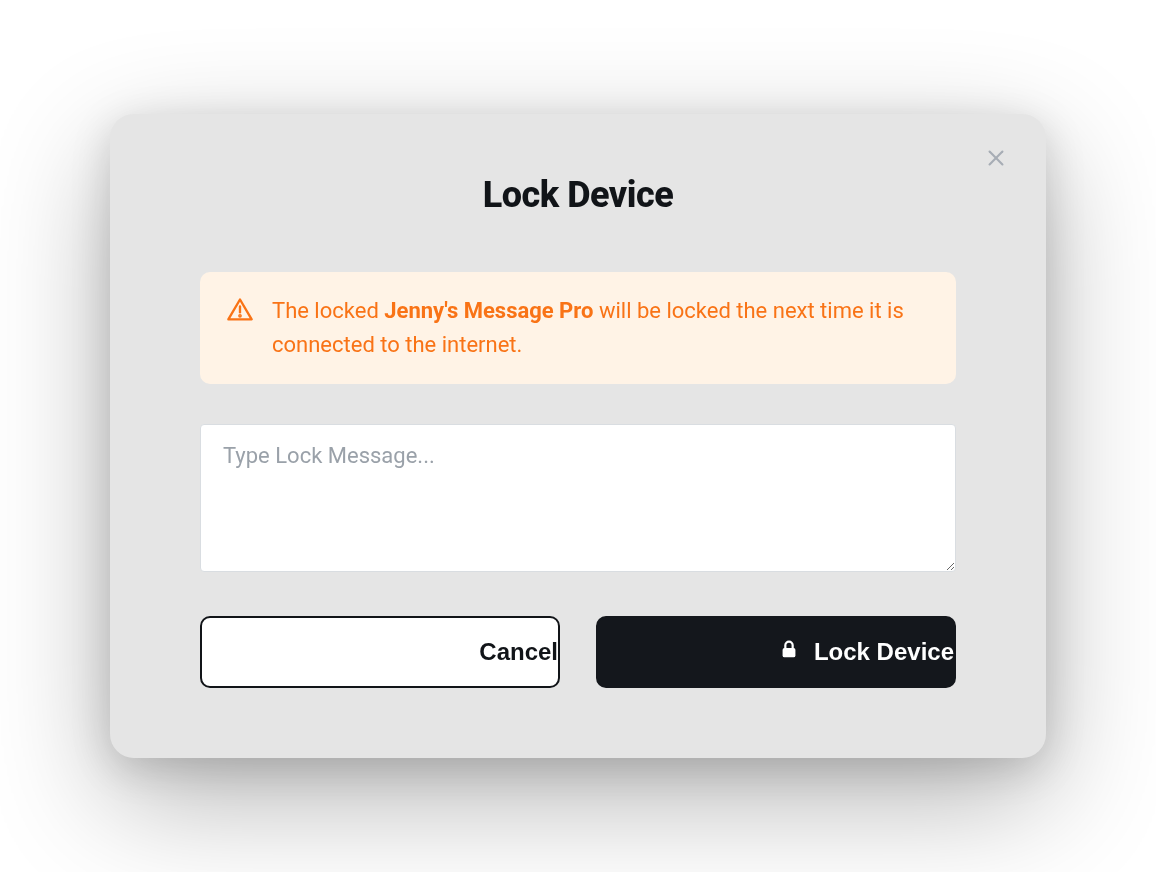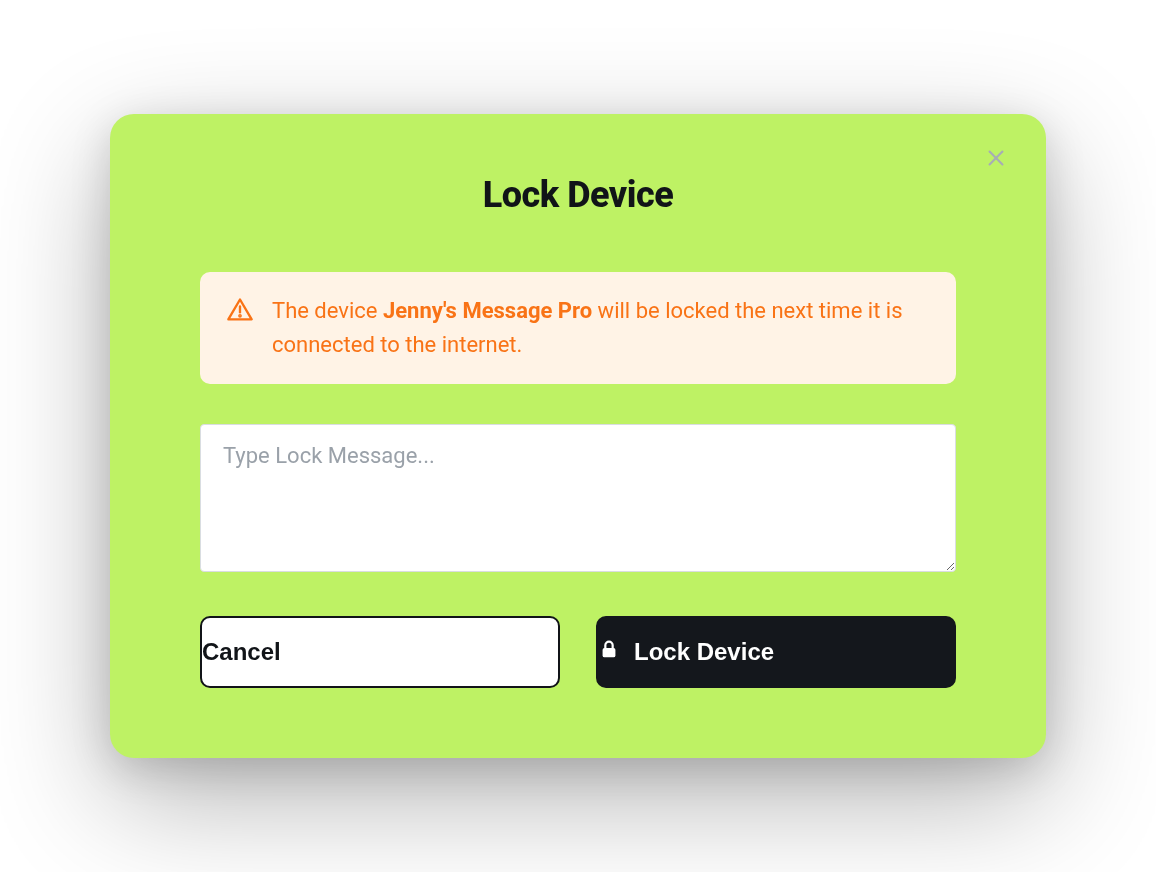--- a/index.html
+++ b/index.html
@@ -7,21 +7,21 @@
       font-family: -apple-system, BlinkMacSystemFont, "Segoe UI", Roboto, Helvetica, Arial, sans-serif;
       width: 1156px;
       height: 872px;
       background: #fff;
       display: flex;
       align-items: center;
       justify-content: center;
     }
     .modal {
       width: 936px;
-      background: #bef264;
+      background: #e5e5e5;
       border-radius: 24px;
       box-shadow: 0 40px 120px rgba(0,0,0,0.30), 0 10px 40px rgba(0,0,0,0.15);
       position: relative;
       padding: 50px 90px 70px 90px;
     }
     .close-btn {
       position: absolute;
       top: 28px;
       right: 32px;
       width: 36px;
@@ -87,21 +87,21 @@
     }
     .btn {
       flex: 1;
       height: 72px;
       border-radius: 10px;
       font-size: 24px;
       font-weight: 700;
       cursor: pointer;
       display: flex;
       align-items: center;
-      justify-content: flex-start;
+      justify-content: flex-end;
       gap: 14px;
     }
     .btn-cancel {
       background: #ffffff;
       color: #111418;
       border: 2px solid #111418;
     }
     .btn-primary {
       background: #14171c;
       color: #ffffff;
@@ -126,21 +126,21 @@
 
   <div class="alert">
     <span class="alert-icon">
       <svg viewBox="0 0 24 24" fill="none" stroke="currentColor" stroke-width="2" stroke-linejoin="round" stroke-linecap="round">
         <path d="M12 3 L22 20 H2 Z"></path>
         <line x1="12" y1="9" x2="12" y2="14"></line>
         <circle cx="12" cy="17" r="0.6" fill="currentColor"></circle>
       </svg>
     </span>
     <p class="alert-text">
-      <span>The device </span><span class="device-name">Jenny's Message Pro</span><span> will be locked the next time it is connected to the internet.</span>
+      <span>The locked </span><span class="device-name">Jenny's Message Pro</span><span> will be locked the next time it is connected to the internet.</span>
     </p>
   </div>
 
   <textarea class="lock-textarea" placeholder="Type Lock Message..." style=""></textarea>
 
   <div class="btn-row">
     <button class="btn btn-cancel">
       <span>Cancel</span>
     </button>
     <button class="btn btn-primary">

